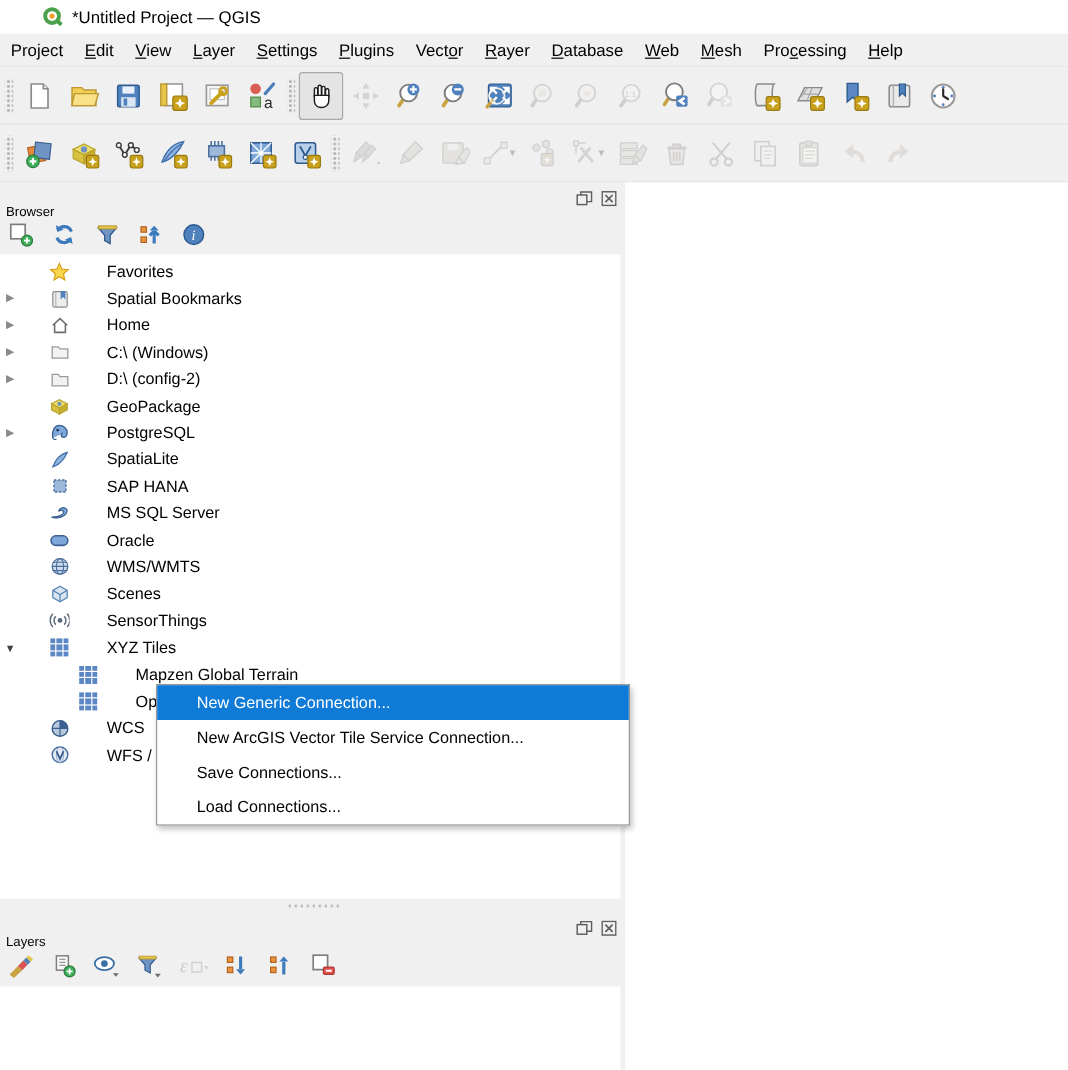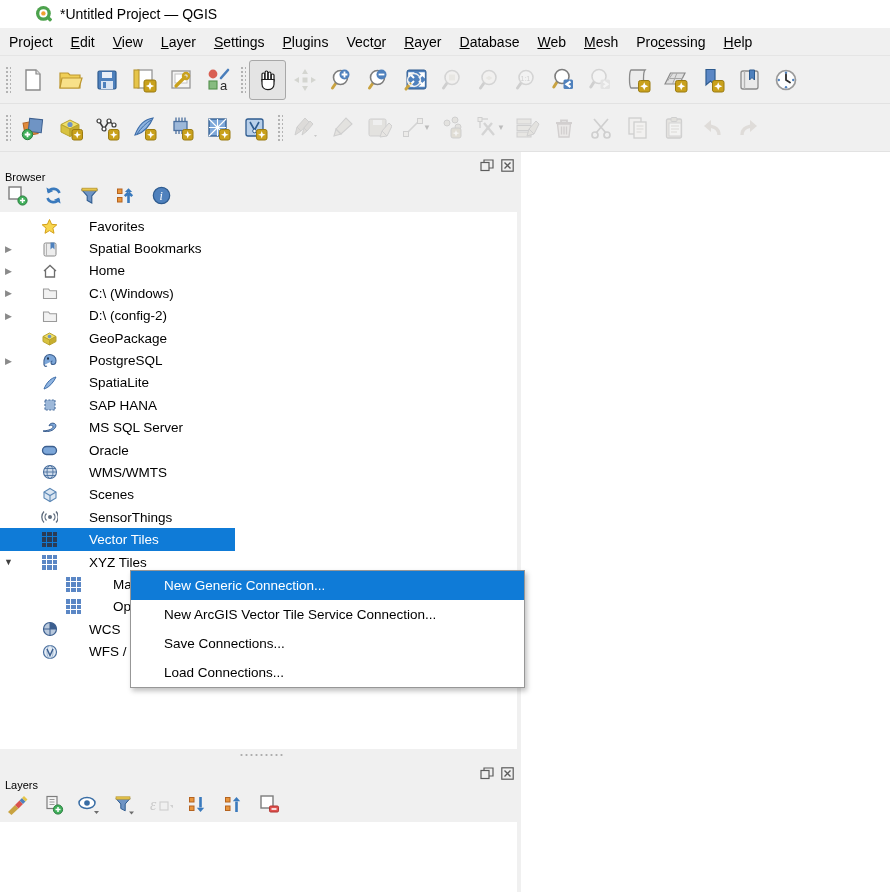--- a/index.html
+++ b/index.html
@@ -649,37 +649,20 @@
           <span class="exp"></span>
           <span class="ticon">
             <svg width="18" height="16">
               <circle cx="9" cy="8" r="2" fill="#5f6c7d"></circle>
               <path d="M5.5 4.5 A5 5 0 0 0 5.5 11.5 M12.5 4.5 A5 5 0 0 1 12.5 11.5" fill="none" stroke="#5f6c7d" stroke-width="1.3"></path>
               <path d="M3 2.5 A8 8 0 0 0 3 13.5 M15 2.5 A8 8 0 0 1 15 13.5" fill="none" stroke="#5f6c7d" stroke-width="1.3"></path>
             </svg>
           </span>
           <span>SensorThings</span>
         </div>
-      <div class="trow selected">
-          <span class="exp"></span>
-          <span class="ticon">
-            <span class="grid9 dark">
-              <span></span>
-              <span></span>
-              <span></span>
-              <span></span>
-              <span></span>
-              <span></span>
-              <span></span>
-              <span></span>
-              <span></span>
-            </span>
-          </span>
-          <span>Vector Tiles</span>
-        </div>
       <div class="trow">
           <span class="exp e"></span>
           <span class="ticon">
             <span class="grid9">
               <span></span>
               <span></span>
               <span></span>
               <span></span>
               <span></span>
               <span></span>

